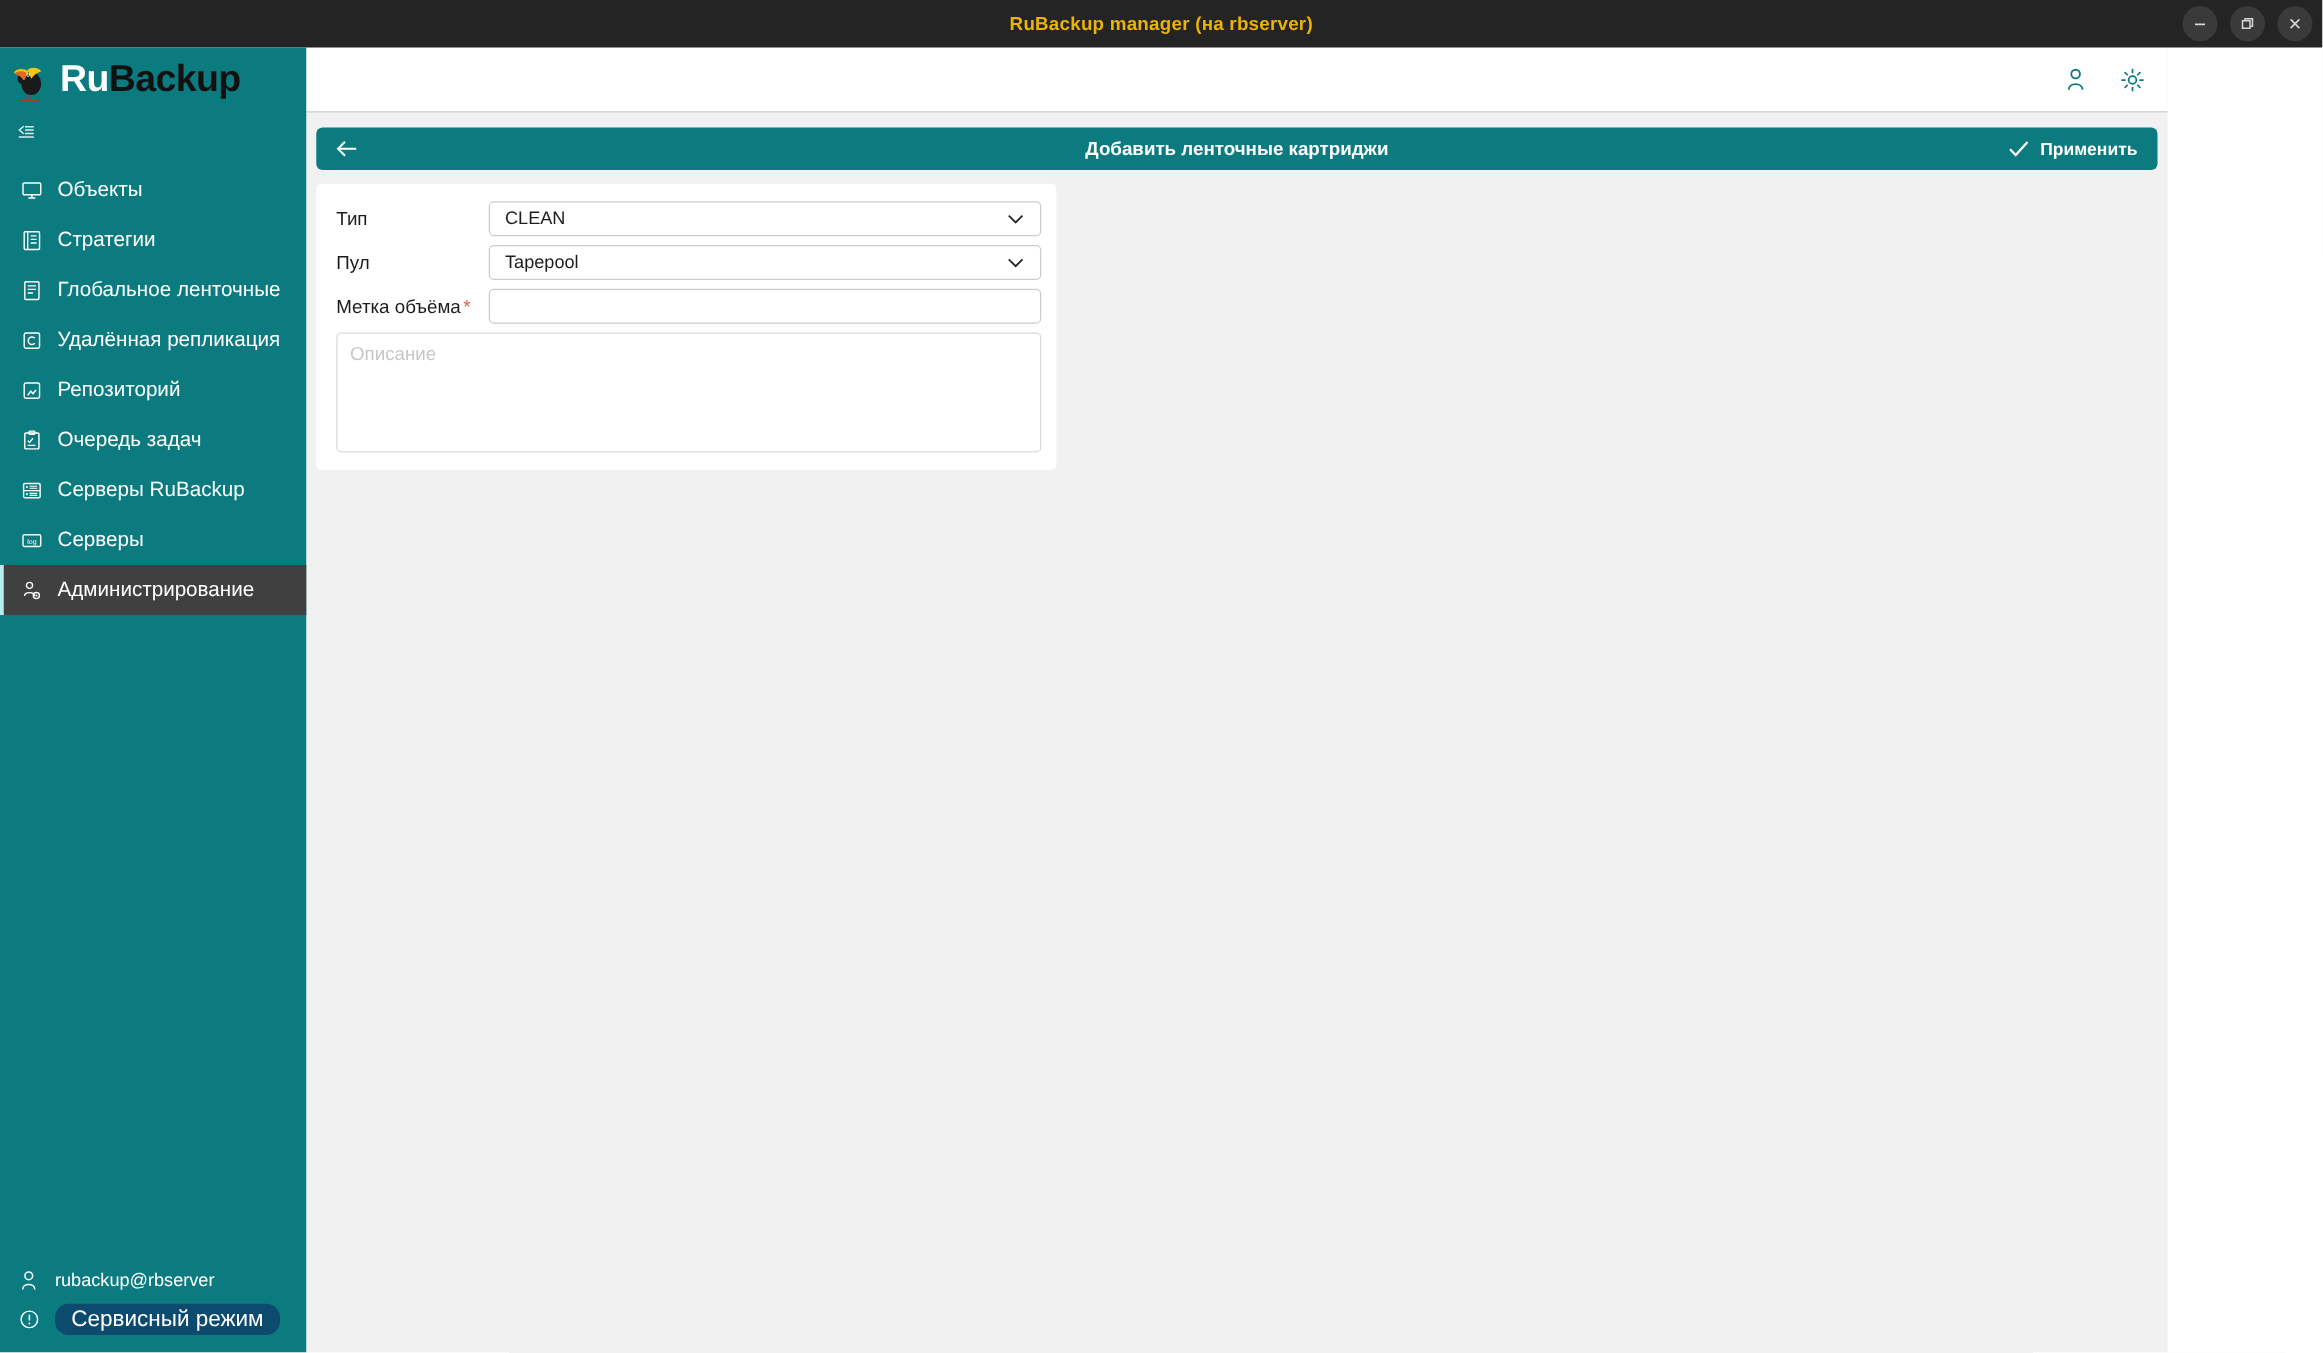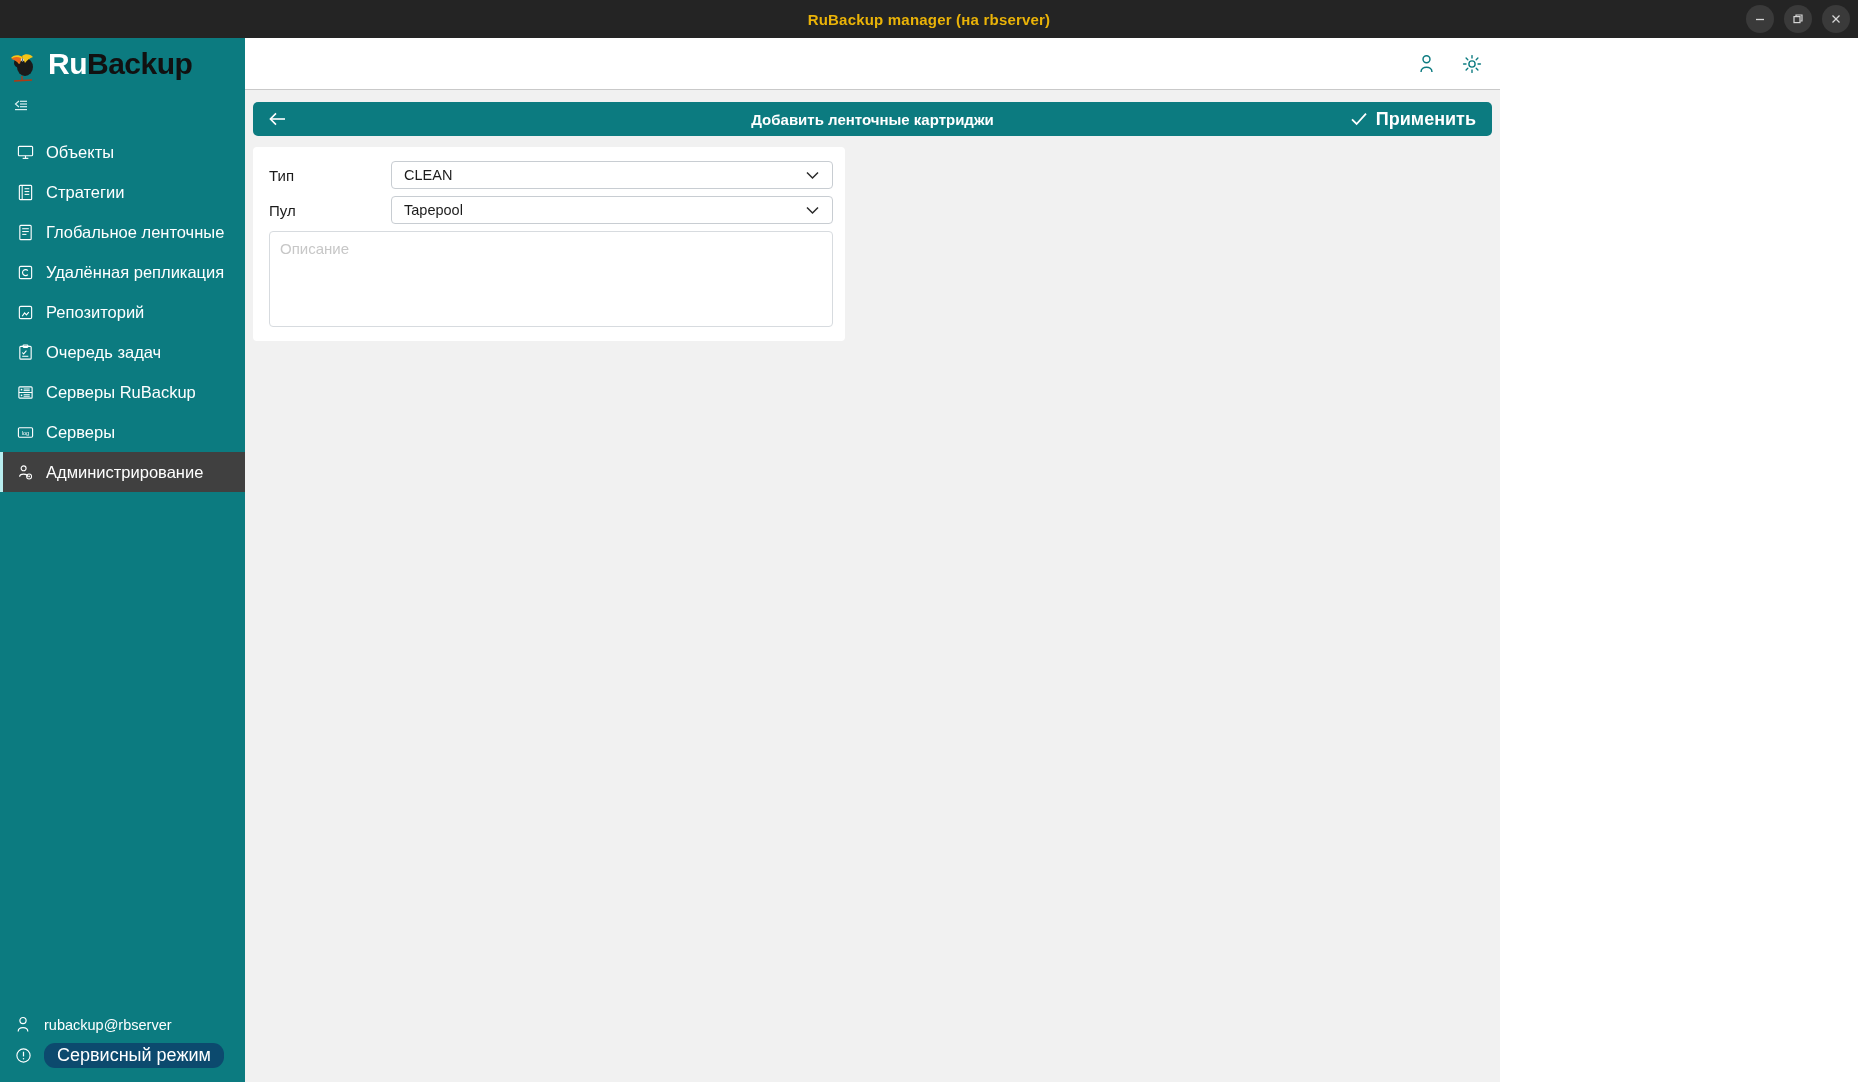--- a/index.html
+++ b/index.html
@@ -39,21 +39,21 @@
     display: flex; align-items: center; justify-content: center;
     color: #d6d6d6;
     cursor: pointer;
   }
   .win-btn svg { display:block; }
 
   
   #app {
     display: flex;
     height: calc(1082px - 38px);
-    width: 1500px;
+    width: 1734px;
   }
 
   
   #sidebar {
     width: 245px;
     min-width: 245px;
     background: #0c7b80;
     color: #ffffff;
     display: flex;
     flex-direction: column;
@@ -173,21 +173,21 @@
     text-align: center;
     font-size: 15px;
     color: #ffffff;
     pointer-events: none;
   }
   #apply-button {
     margin-left: auto;
     display: flex;
     align-items: center;
     gap: 8px;
-    font-size: 18px;
+    font-size: 14px;
     color: #ffffff;
     cursor: pointer;
     padding-right: 4px;
     z-index: 2;
   }
 
   
   #form-card {
     margin-top: 11px;
     width: 592px;
@@ -495,20 +495,28 @@
           <div class="field">
             <span>Tapepool</span>
             <span class="chev">
               <svg width="15" height="10" viewBox="0 0 15 10">
                 <path d="M2 2.5 L7.5 8 L13 2.5" fill="none" stroke="#2a2a2a" stroke-width="1.5"></path>
               </svg>
             </span>
           </div>
         </div>
 
+        <div class="form-row">
+          <div class="form-label">
+            <span>Метка объёма</span><span class="req">*</span>
+          </div>
+          <div class="field plain">
+            <span></span>
+          </div>
+        </div>
 
         <div id="description-area">
           <span>Описание</span>
         </div>
 
       </div>
 
     </div>
   </div>
 </div>

